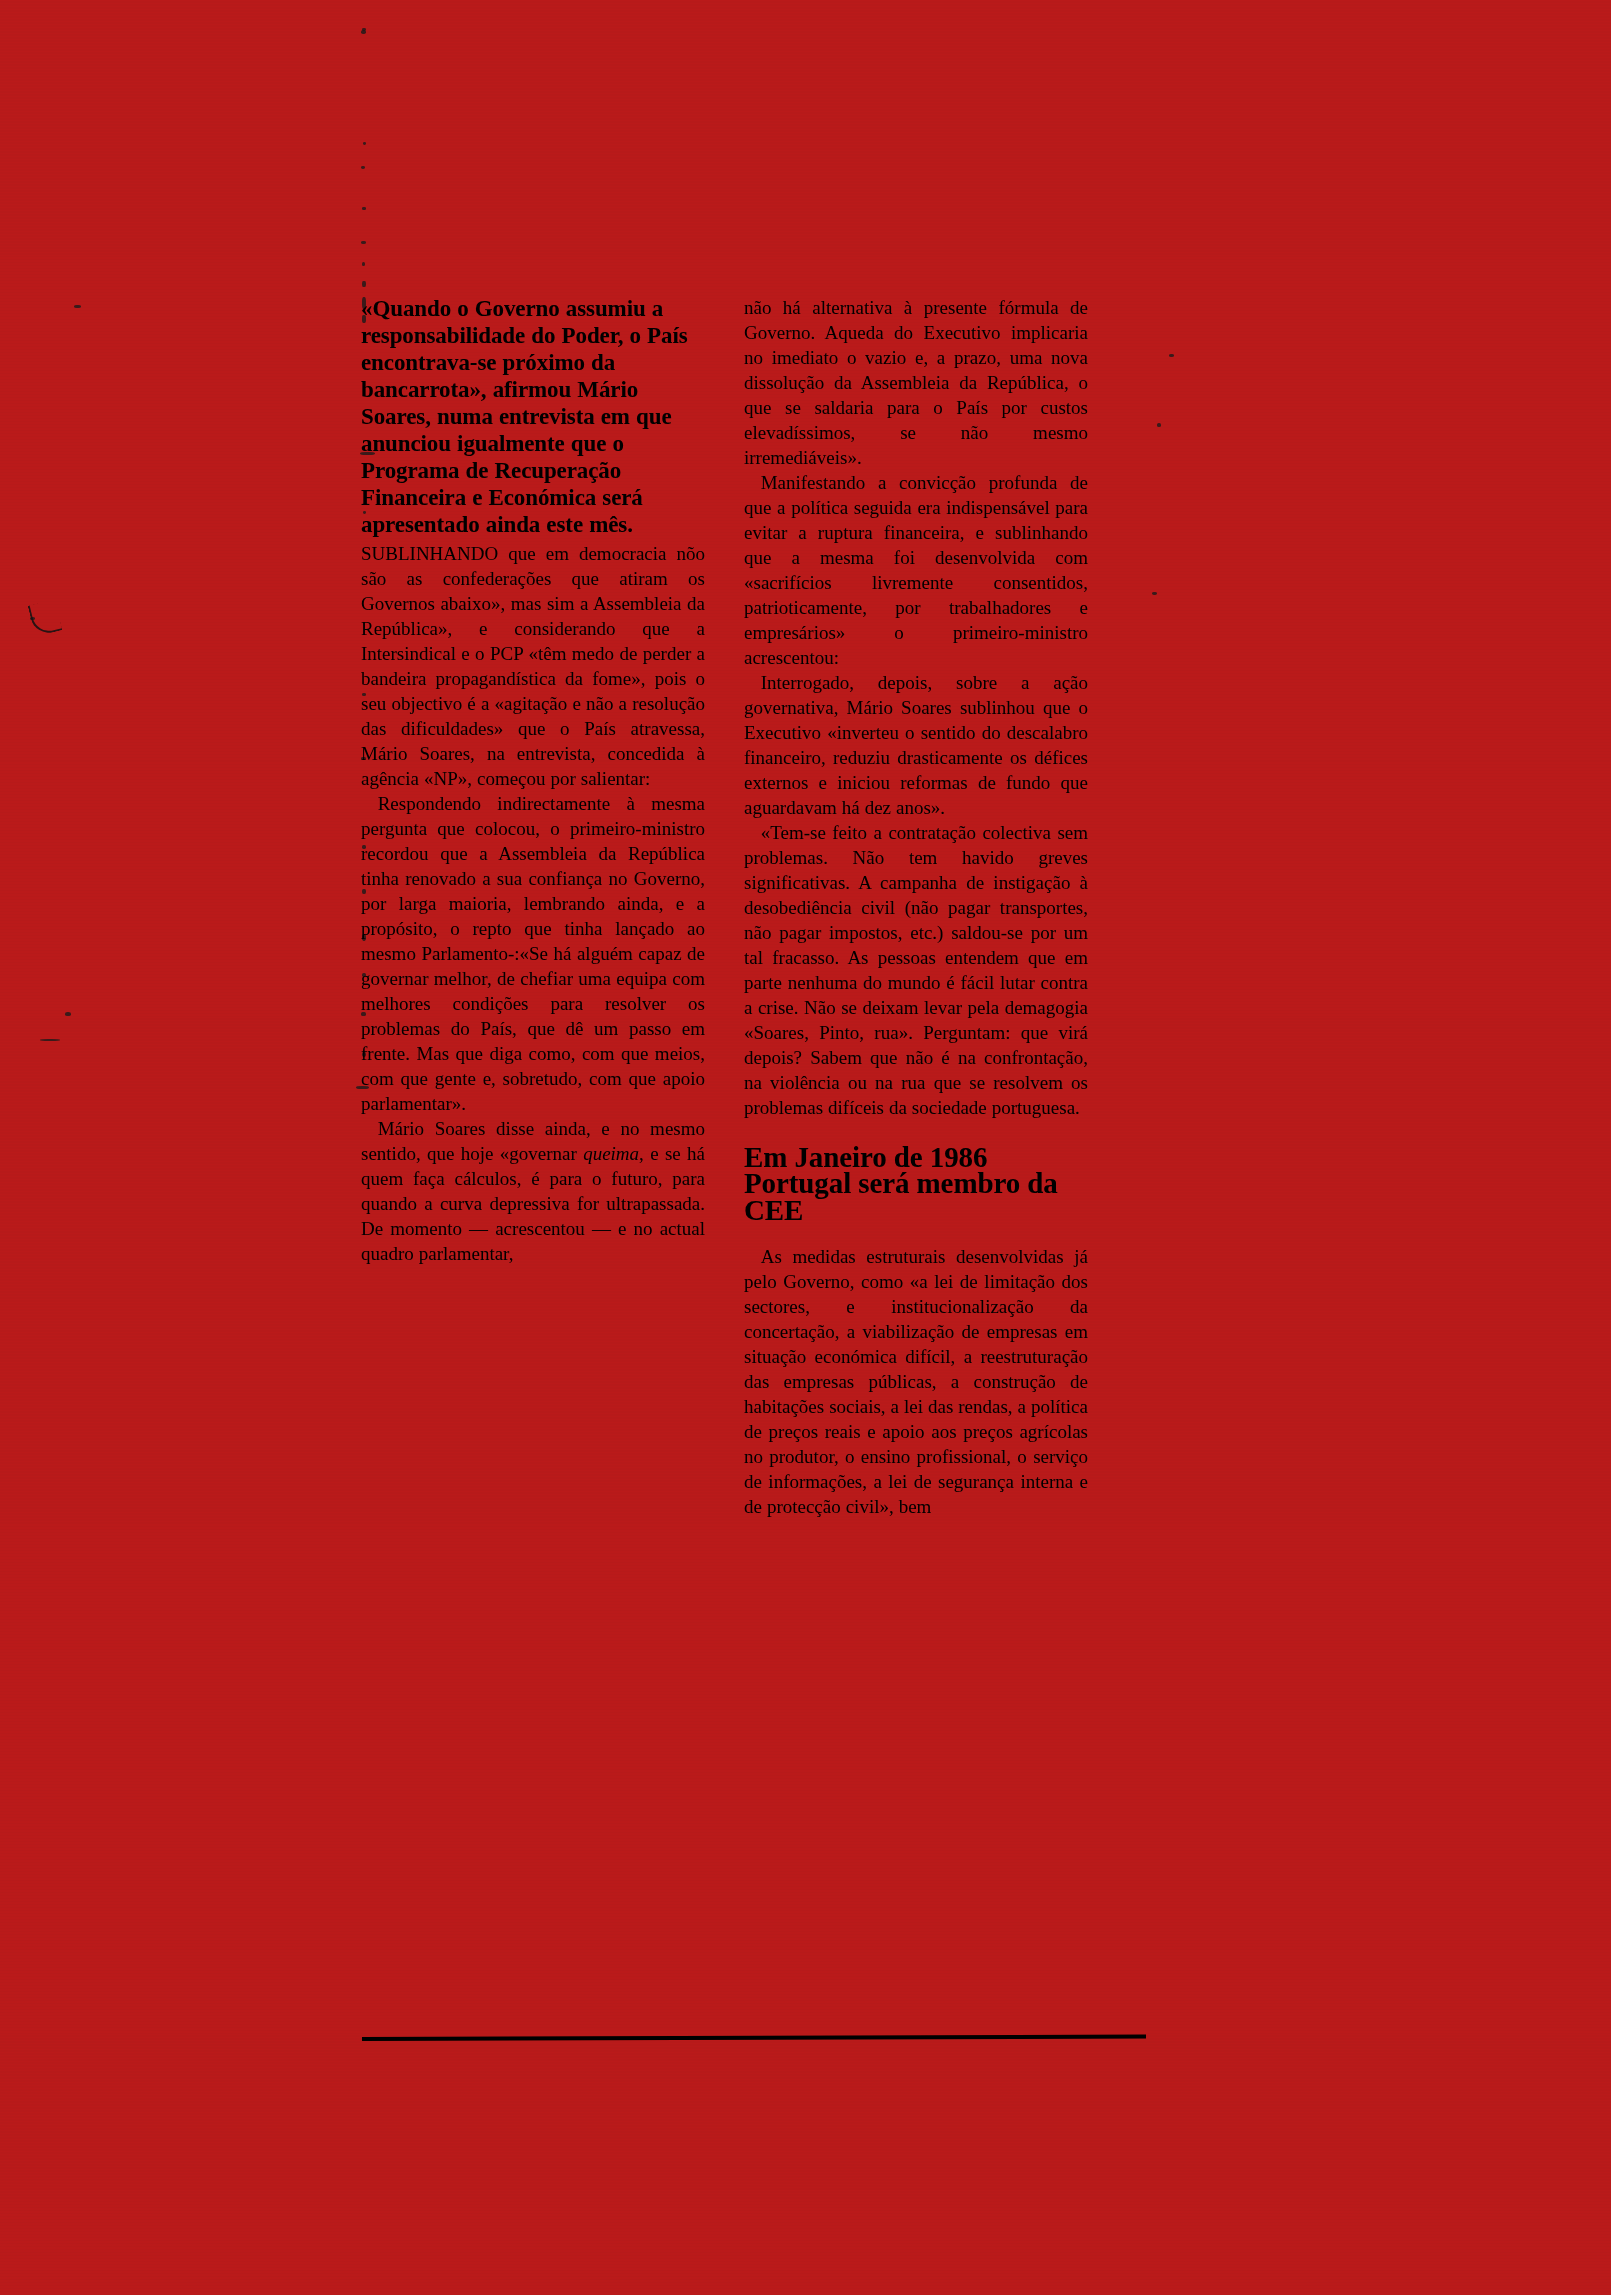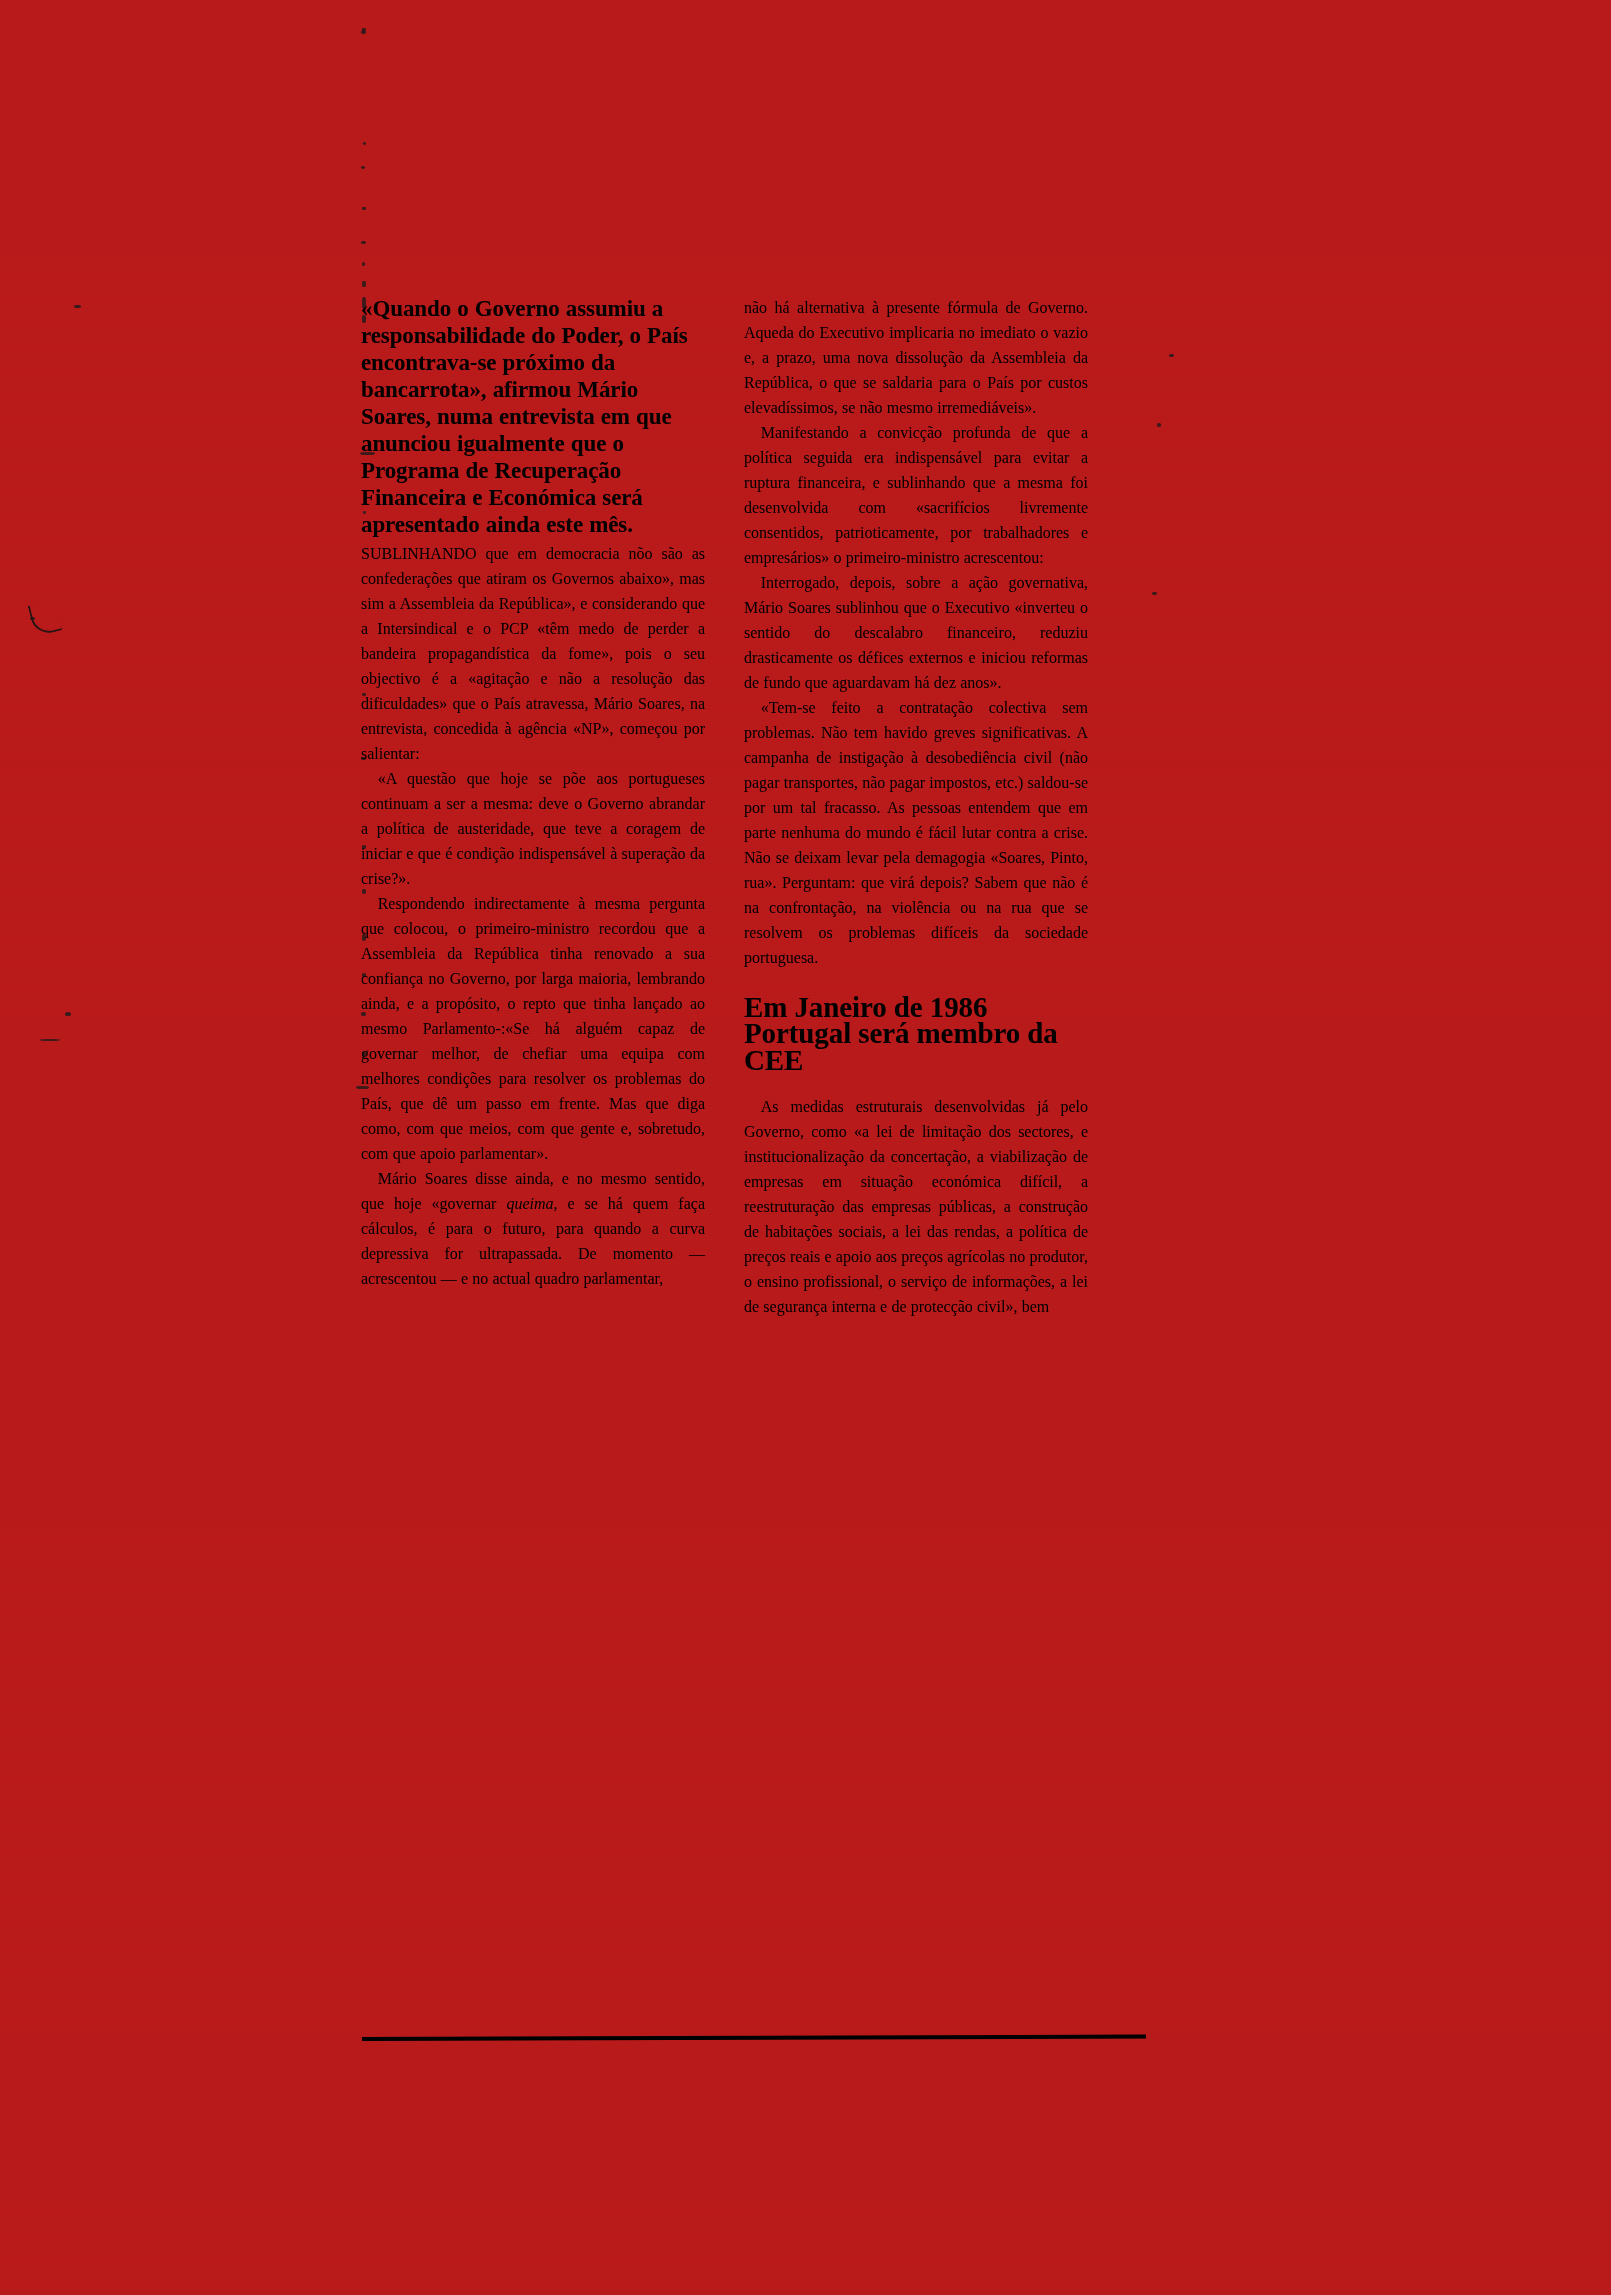--- a/index.html
+++ b/index.html
@@ -78,21 +78,21 @@
     font-size: 23px;
     line-height: 27px;
     letter-spacing: -0.1px;
     margin: 0 0 2.9px 0;
     word-spacing: 0.5px;
     text-align: left;
   }
 
   .body-p {
     font-family: "Liberation Serif", "DejaVu Serif", serif;
-    font-size: 16px;
+    font-size: 19px;
     line-height: 25px;
     margin: 0;
     text-align: justify;
     text-justify: inter-word;
     word-spacing: 0.2px;
     hyphens: manual;
   }
   .body-p + .body-p { text-indent: 0; }
 
   .body-p .ind { display: inline-block; width: 16.7px; }
@@ -169,21 +169,20 @@
   </div>
 
   <div id="article">
 
     <div class="col col-left">
 
       <p class="lead"><span>«Quando o Governo assumiu a responsabilidade do Poder, o País encontrava-se próximo da bancarrota», afirmou Mário Soares, numa entrevista em que anunciou igualmente que o Programa de Recuperação Financeira e Económica será apresentado ainda este mês.</span></p>
 
       <p class="body-p"><span>SUBLINHANDO que em democracia nõo são as confederações que atiram os Governos abaixo», mas sim a Assembleia da República», e considerando que a Intersindical e o PCP «têm medo de perder a bandeira propagandística da fome», pois o seu objectivo é a «agitação e não a resolução das dificuldades» que o País atravessa, Mário Soares, na entrevista, concedida à agência «NP», começou por salientar:</span></p>
 
-      <p class="body-p"><span class="ind"></span><span>«A questão que hoje se põe aos portugueses continuam a ser a mesma: deve o Governo abrandar a política de austeridade, que teve a coragem de iniciar e que é condição indispensável à superação da crise?».</span></p>
 
       <p class="body-p"><span class="ind"></span><span>Respondendo indirectamente à mesma pergunta que colocou, o primeiro-ministro recordou que a Assembleia da República tinha renovado a sua confiança no Governo, por larga maioria, lembrando ainda, e a propósito, o repto que tinha lançado ao mesmo Parlamento-:«Se há alguém capaz de governar melhor, de chefiar uma equipa com melhores condições para resolver os problemas do País, que dê um passo em frente. Mas que diga como, com que meios, com que gente e, sobretudo, com que apoio parlamentar».</span></p>
 
       <p class="body-p"><span class="ind"></span><span>Mário Soares disse ainda, e no mesmo sentido, que hoje «governar <em class="it">queima</em>, e se há quem faça cálculos, é para o futuro, para quando a curva depressiva for ultrapassada. De momento — acrescentou — e no actual quadro parlamentar,</span></p>
 
     </div>
 
     <div class="col col-right">
 
       <p class="body-p"><span>não há alternativa à presente fórmula de Governo. Aqueda do Executivo implicaria no imediato o vazio e, a prazo, uma nova dissolução da Assembleia da República, o que se saldaria para o País por custos elevadíssimos, se não mesmo irremediáveis».</span></p>

